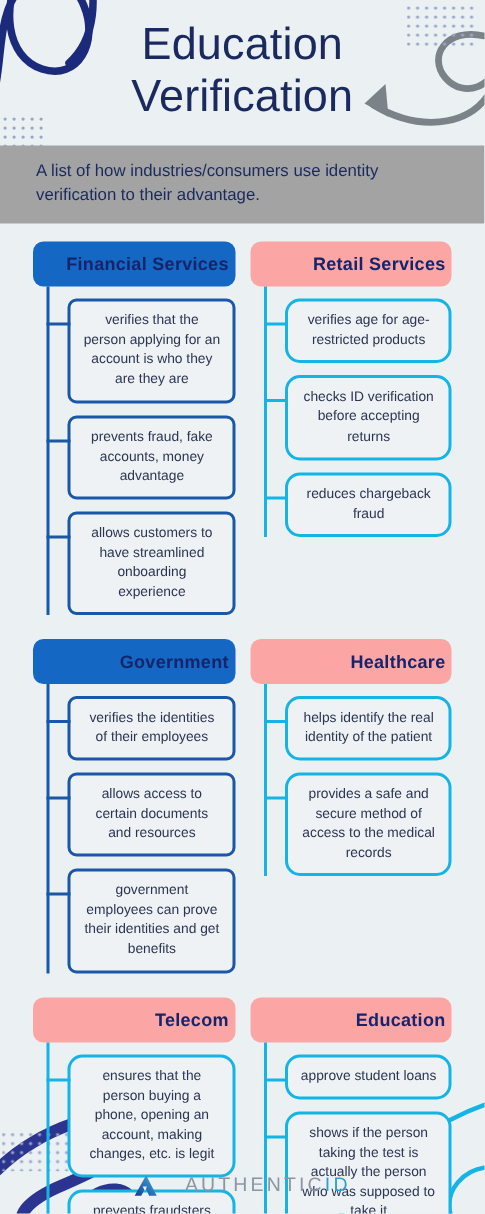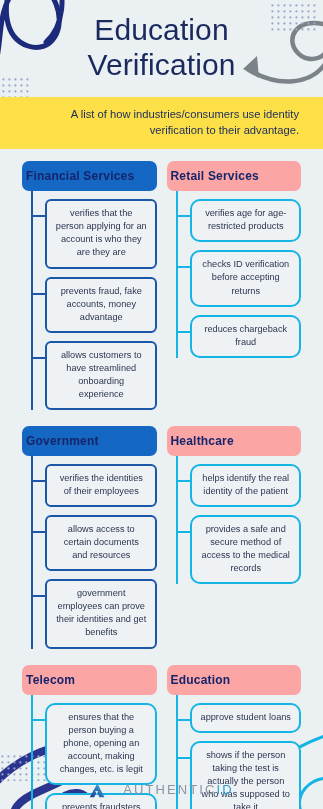--- a/index.html
+++ b/index.html
@@ -43,23 +43,23 @@
     color: #1b2a5e;
     font-size: 30px;
     line-height: 1.18;
     font-weight: 400;
     padding-top: 12px;
     letter-spacing: .1px;
   }
 
   .banner {
     margin-top: 14px;
-    background: #fde047;
+    background: #a3a3a3;
     padding: 9px 24px 11px 24px;
-    text-align: right;
+    text-align: left;
   }
   .banner-text {
     color: #1b2a5e;
     font-size: 11.2px;
     line-height: 1.45;
     font-weight: 400;
   }
 
   
   .grid {
@@ -68,21 +68,21 @@
     column-gap: 10px;
     row-gap: 8px;
     padding: 12px 22px 0 22px;
     align-items: start;
   }
 
   .card { position: relative; }
 
   .card-header {
     border-radius: 7px;
-    text-align: left;
+    text-align: right;
     color: #16256b;
     font-size: 12px;
     font-weight: bold;
     padding: 8px 4px 8px 4px;
     letter-spacing: .2px;
   }
   .card-header.dark  { background: #1567c4; }
   .card-header.cyan  { background: #fca5a5; }
 
   

